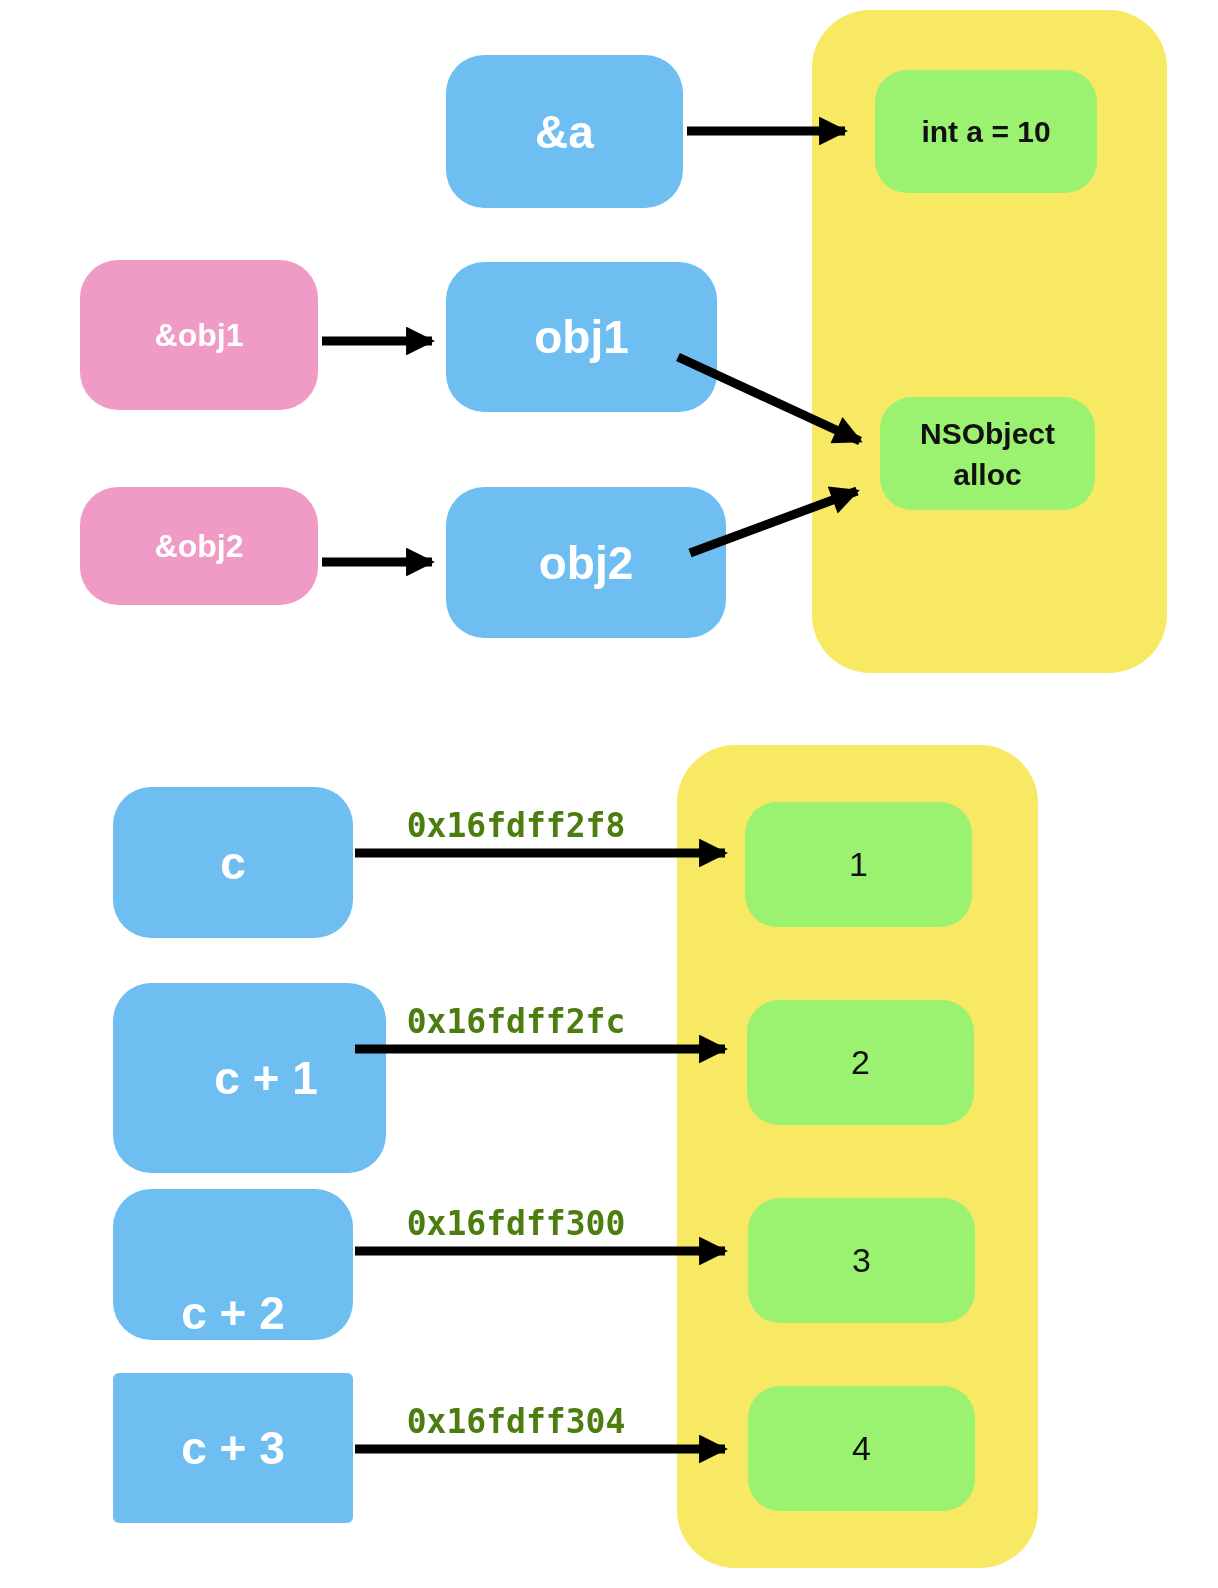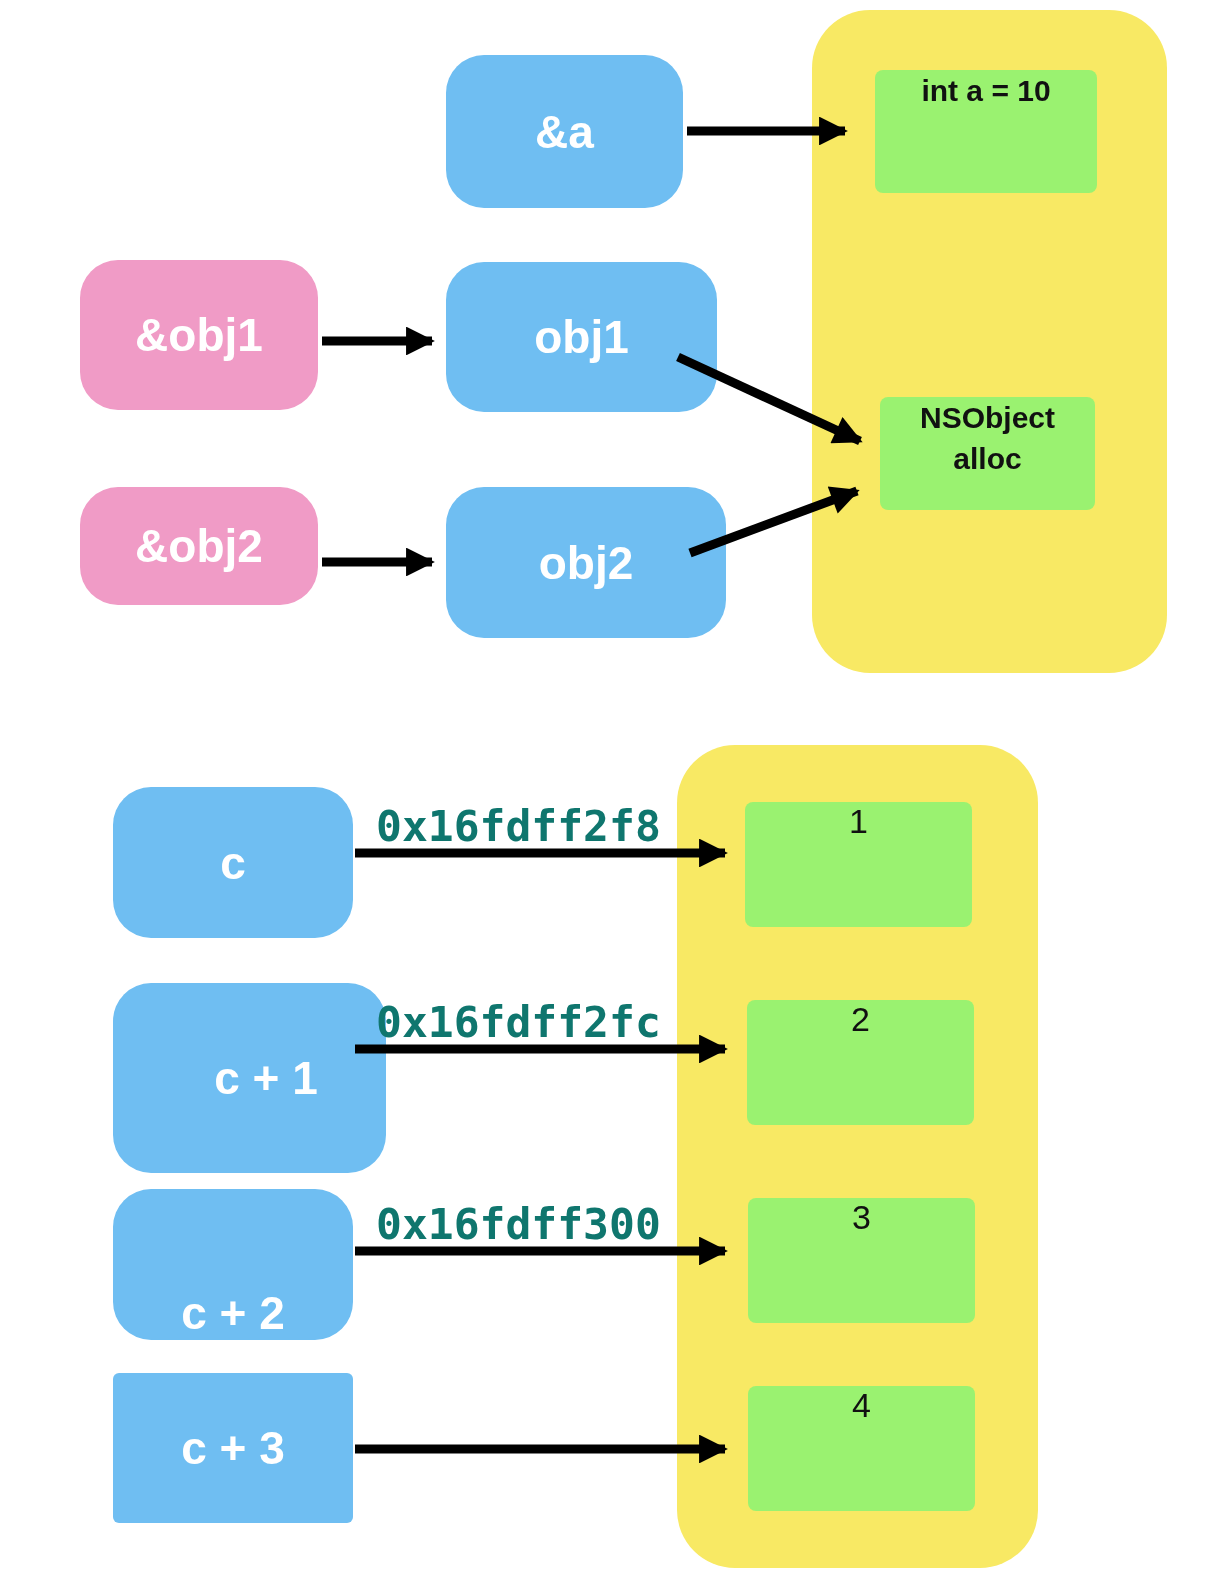--- a/index.html
+++ b/index.html
@@ -15,37 +15,37 @@
     background:#f8e964;
     border-radius:58px;
   }
   .box {
     position:absolute;
     display:flex; align-items:center; justify-content:center;
     border-radius:38px;
     text-align:center;
   }
   .blue  { background:#6fbef2; color:#ffffff; font-weight:600; font-size:46px; }
-  .pink  { background:#f09bc6; color:#ffffff; font-weight:600; font-size:46px; }
+  .pink  { background:#f09bc6; color:#ffffff; font-weight:600; font-size:32px; }
   .gcell {
     position:absolute;
     background:#9af270; color:#111111;
-    border-radius:8px;
-    display:flex; flex-direction:column; align-items:center; 
+    border-radius:32px;
+    display:flex; flex-direction:column; align-items:center; justify-content:center;
     text-align:center;
   }
   .cell-label { font-size:30px; font-weight:600; line-height:41px; }
   .cell-num   { font-size:34px; font-weight:500; }
   .addr {
     position:absolute;
     width:280px; height:42px; line-height:42px;
     text-align:center;
     font-family:"DejaVu Sans Mono", monospace;
-    font-weight:700; font-size:43px;
-    color:#0f766e;
+    font-weight:700; font-size:33px;
+    color:#4d7c0f;
   }
   svg.arrows { position:absolute; left:0; top:0; pointer-events:none; }
 </style>
 </head>
 <body>
 
 <div class="canvas">
 
   <div class="ycontainer" style="left:812px; top:10px; width:355px; height:663px;"></div>
   <div class="ycontainer" style="left:677px; top:745px; width:361px; height:823px;"></div>
@@ -83,20 +83,21 @@
   <div class="box blue" style="left:113px; top:1189px; width:240px; height:151px;align-items:flex-end;">
     <span>c + 2</span>
   </div>
   <div class="box blue" style="left:113px; top:1373px; width:240px; height:150px;border-radius:6px;">
     <span>c + 3</span>
   </div>
 
   <div class="addr" style="left:376px; top:805px;">0x16fdff2f8</div>
   <div class="addr" style="left:376px; top:1001px;">0x16fdff2fc</div>
   <div class="addr" style="left:376px; top:1203px;">0x16fdff300</div>
+  <div class="addr" style="left:376px; top:1401px;">0x16fdff304</div>
 
   <div class="gcell" style="left:745px; top:802px; width:227px; height:125px;">
     <span class="cell-num">1</span>
   </div>
   <div class="gcell" style="left:747px; top:1000px; width:227px; height:125px;">
     <span class="cell-num">2</span>
   </div>
   <div class="gcell" style="left:748px; top:1198px; width:227px; height:125px;">
     <span class="cell-num">3</span>
   </div>

